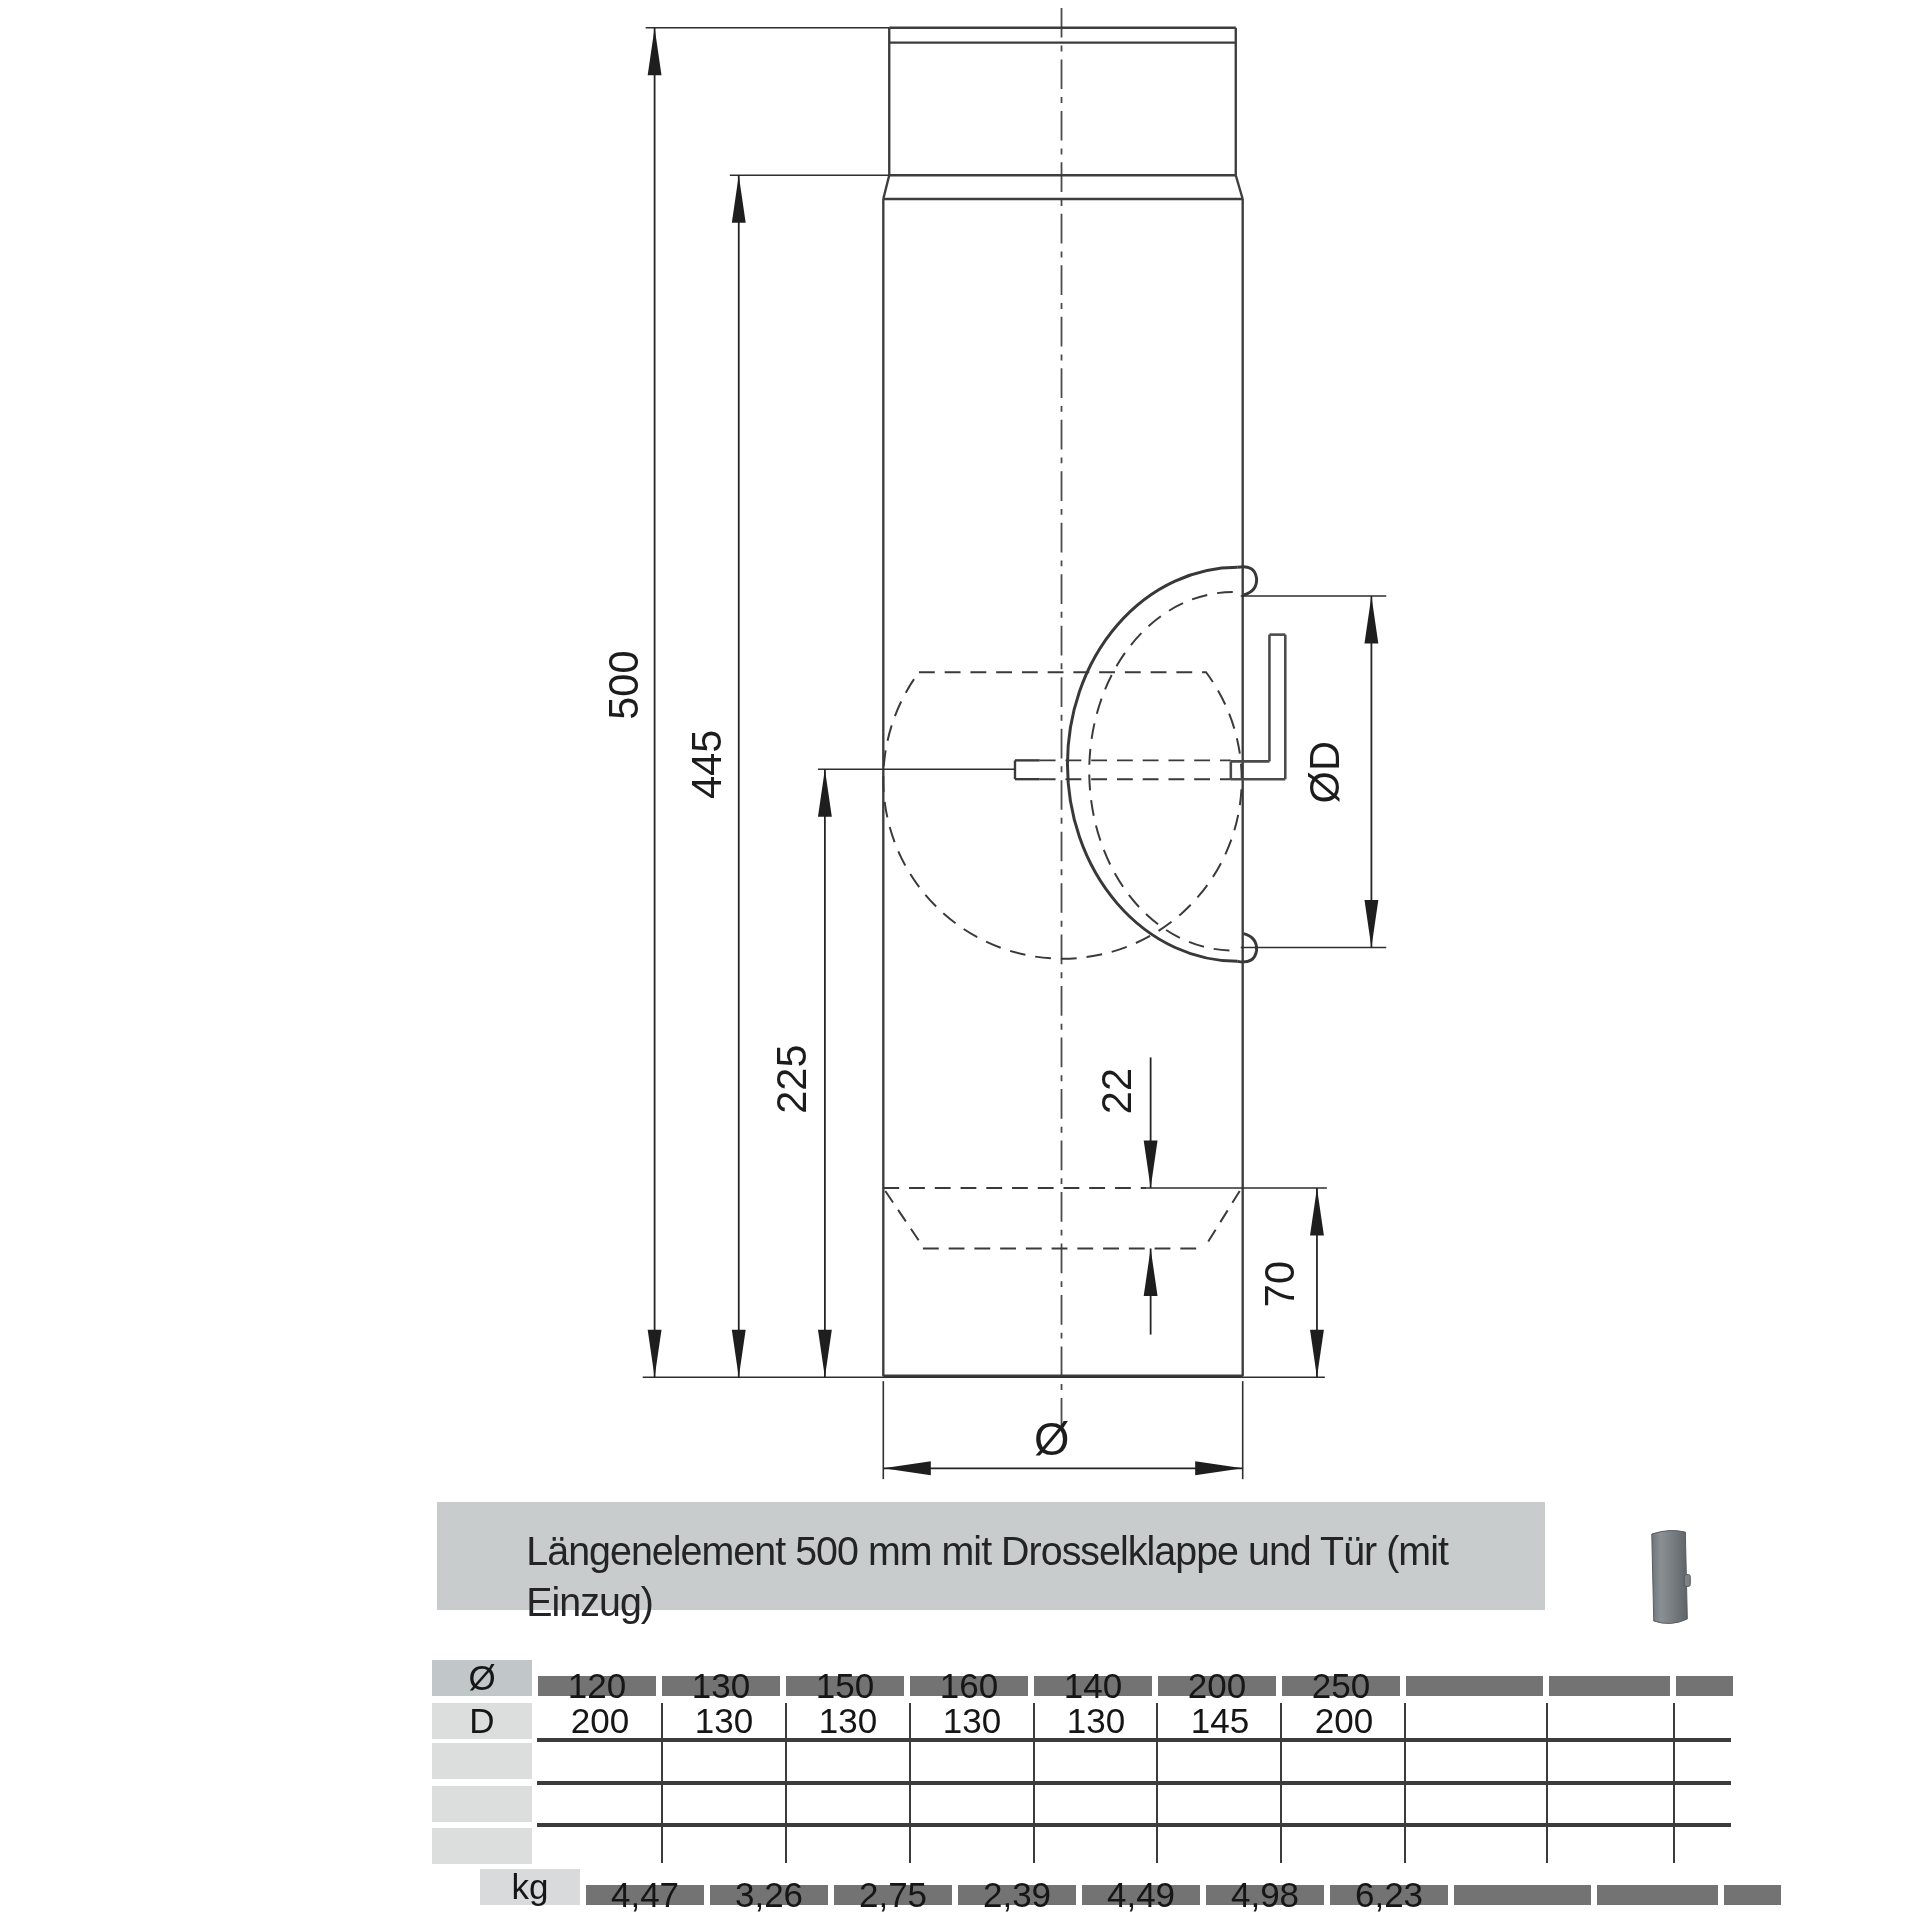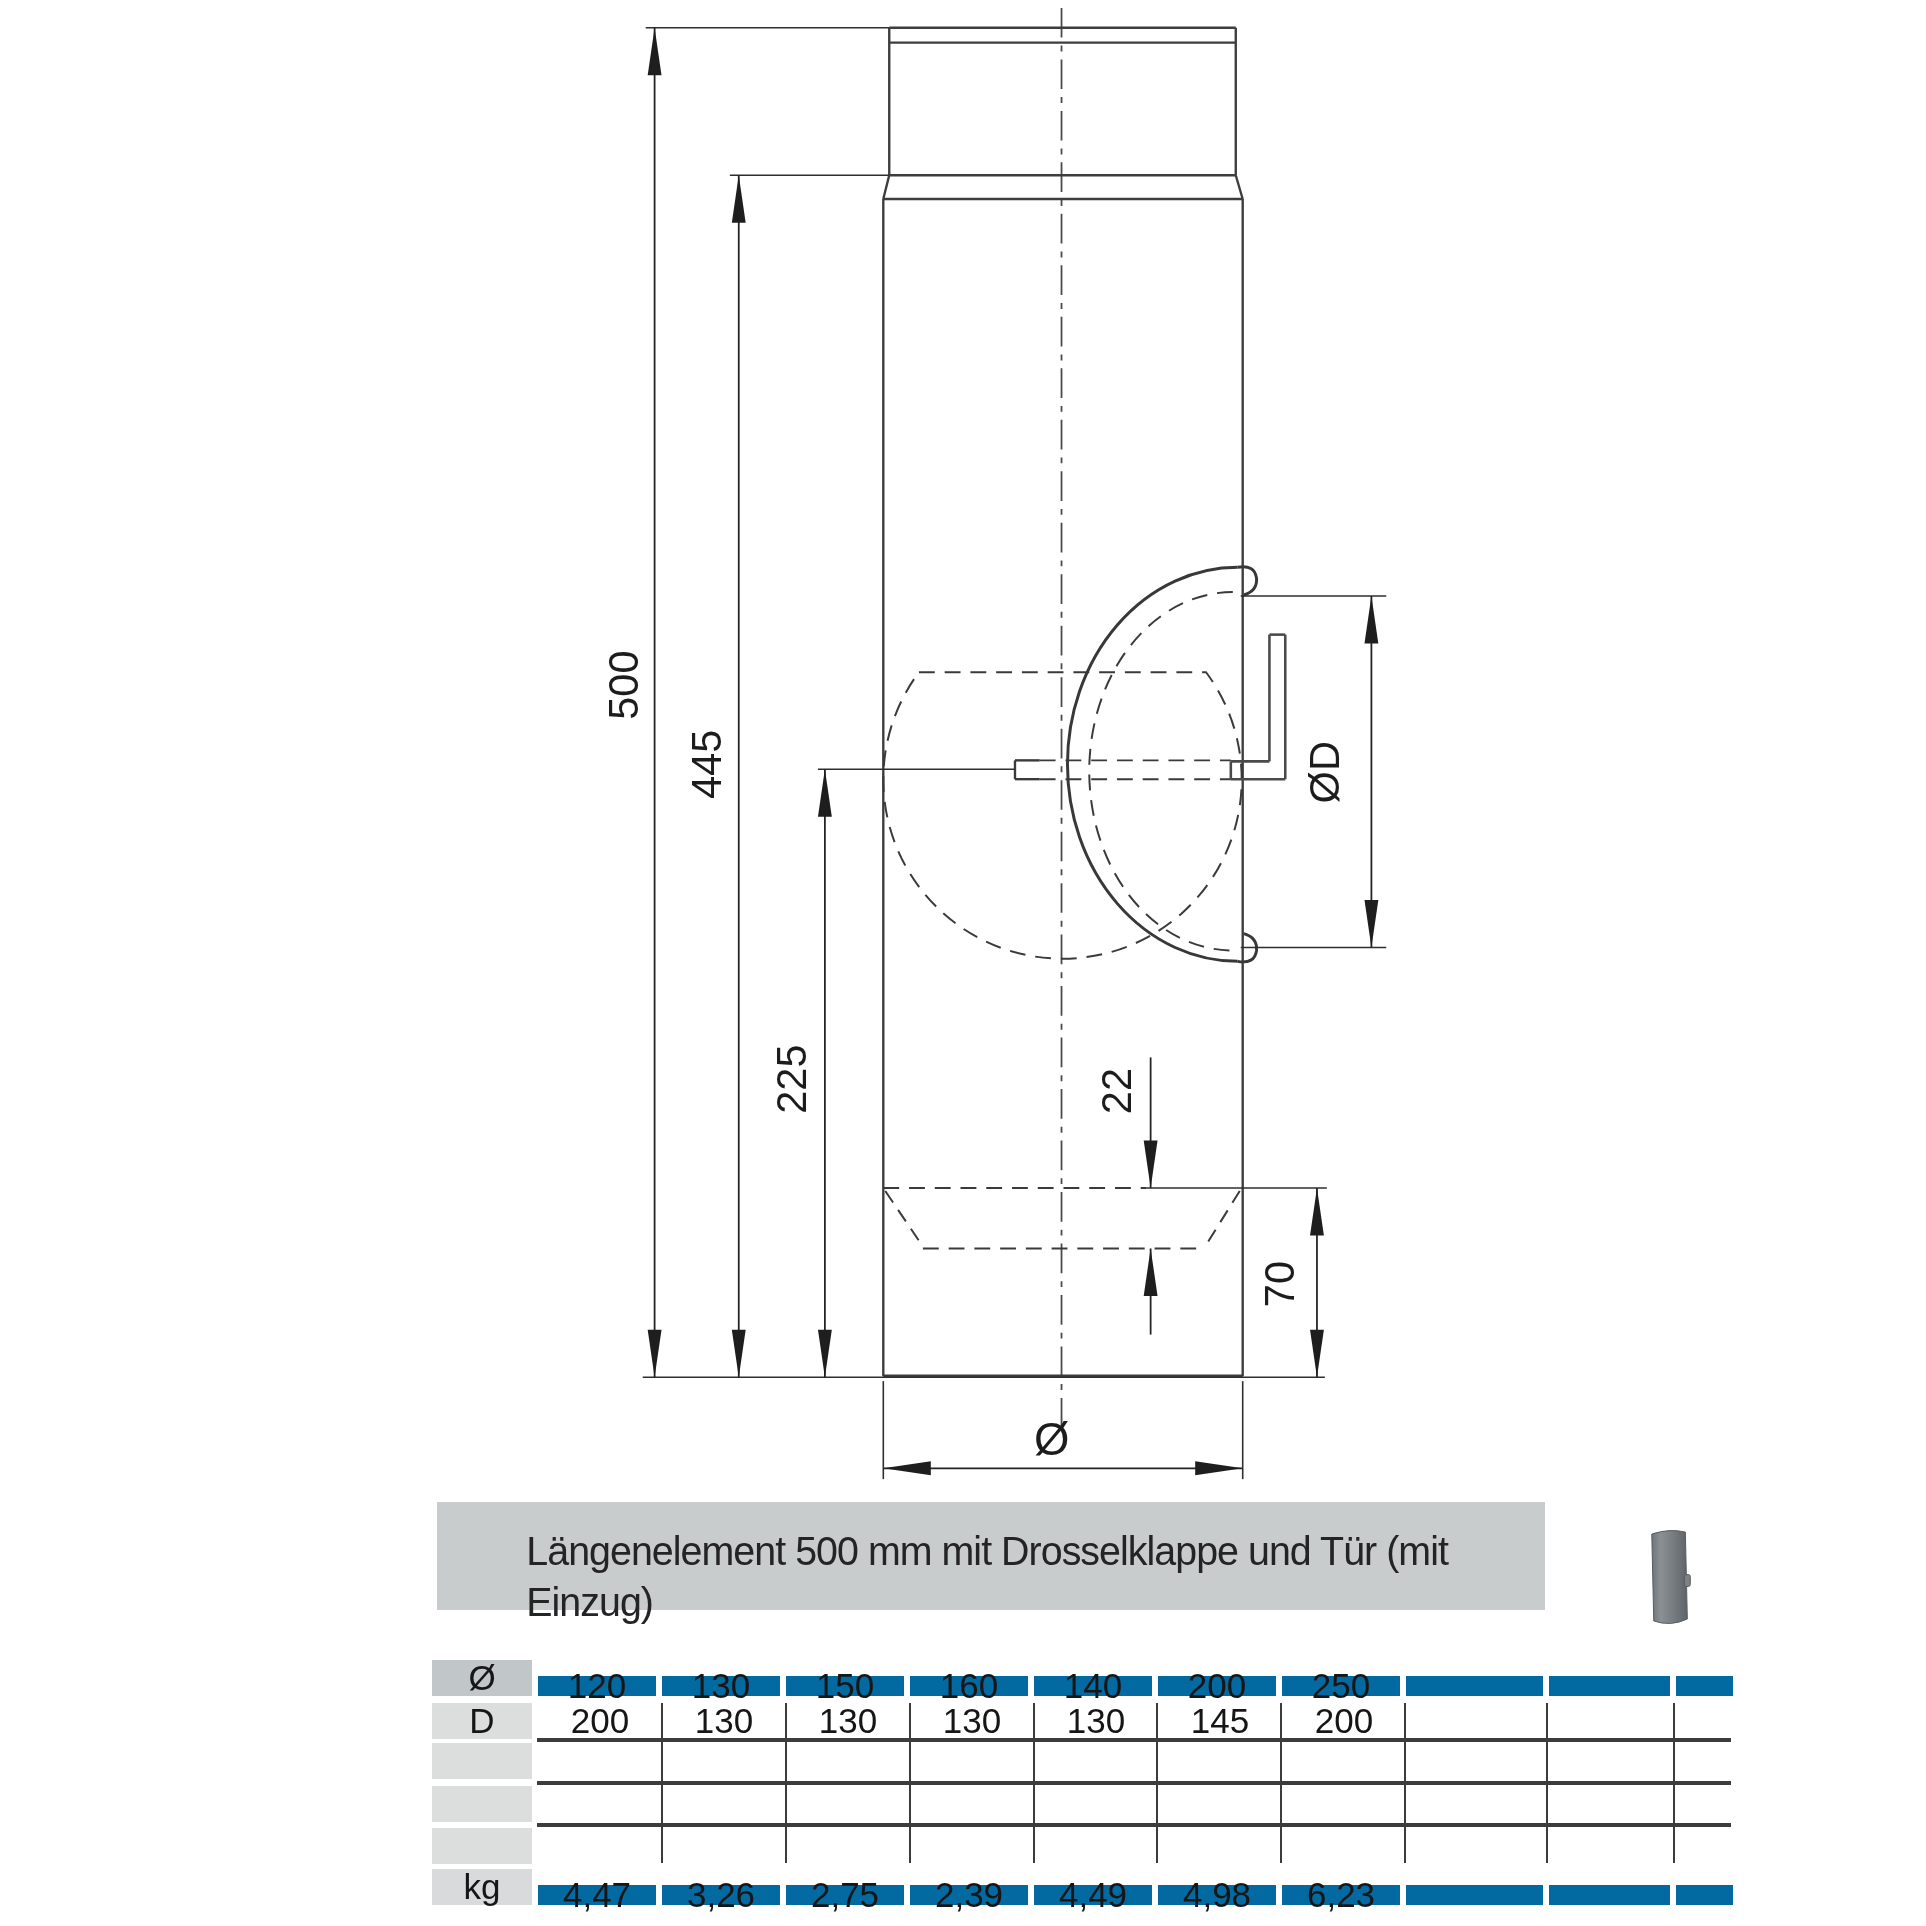--- a/index.html
+++ b/index.html
@@ -13,22 +13,22 @@
   .titletext{padding:24px 0 0 93px;font-size:41px;line-height:51px;color:#242424;
              letter-spacing:-1px;transform:scaleX(.96);transform-origin:0 0;white-space:nowrap;}
   
   .thumb{position:absolute;left:1634px;top:1520px;}
   
   .trow{position:absolute;left:432px;display:flex;font-size:35px;color:#161616;}
   .cell{display:flex;align-items:center;justify-content:center;box-sizing:border-box;}
   .lab {width:100px;margin-right:6px;}
   .lab-dark{background:#c1c6c8;}
   .lab-lite{background:#dcdede;}
-  .lab-kg{background:#d8dadb;}
-  .g{background:#0369a1;margin-right:6px;margin-top:16px;}
+  .lab-kg{background:#d8dadb;margin-left:48px;}
+  .g{background:#737373;margin-right:6px;margin-top:16px;}
   .w1{width:118px;} .w8{width:137px;} .w9{width:121px;} .w10{width:57px;margin-right:0;}
   .p1{width:124px;} .p8{width:143px;} .p9{width:127px;} .p10{width:57px;}
   .vline{position:absolute;width:2px;top:1703px;height:160px;background:#3c3c3c;}
   .hthick{position:absolute;left:537px;width:1194px;height:4px;background:#3c3c3c;}
   .rlab{position:absolute;left:432px;width:100px;height:36px;background:#dcdede;}
 </style>
 </head>
 <body>
 
 <div class="page">

